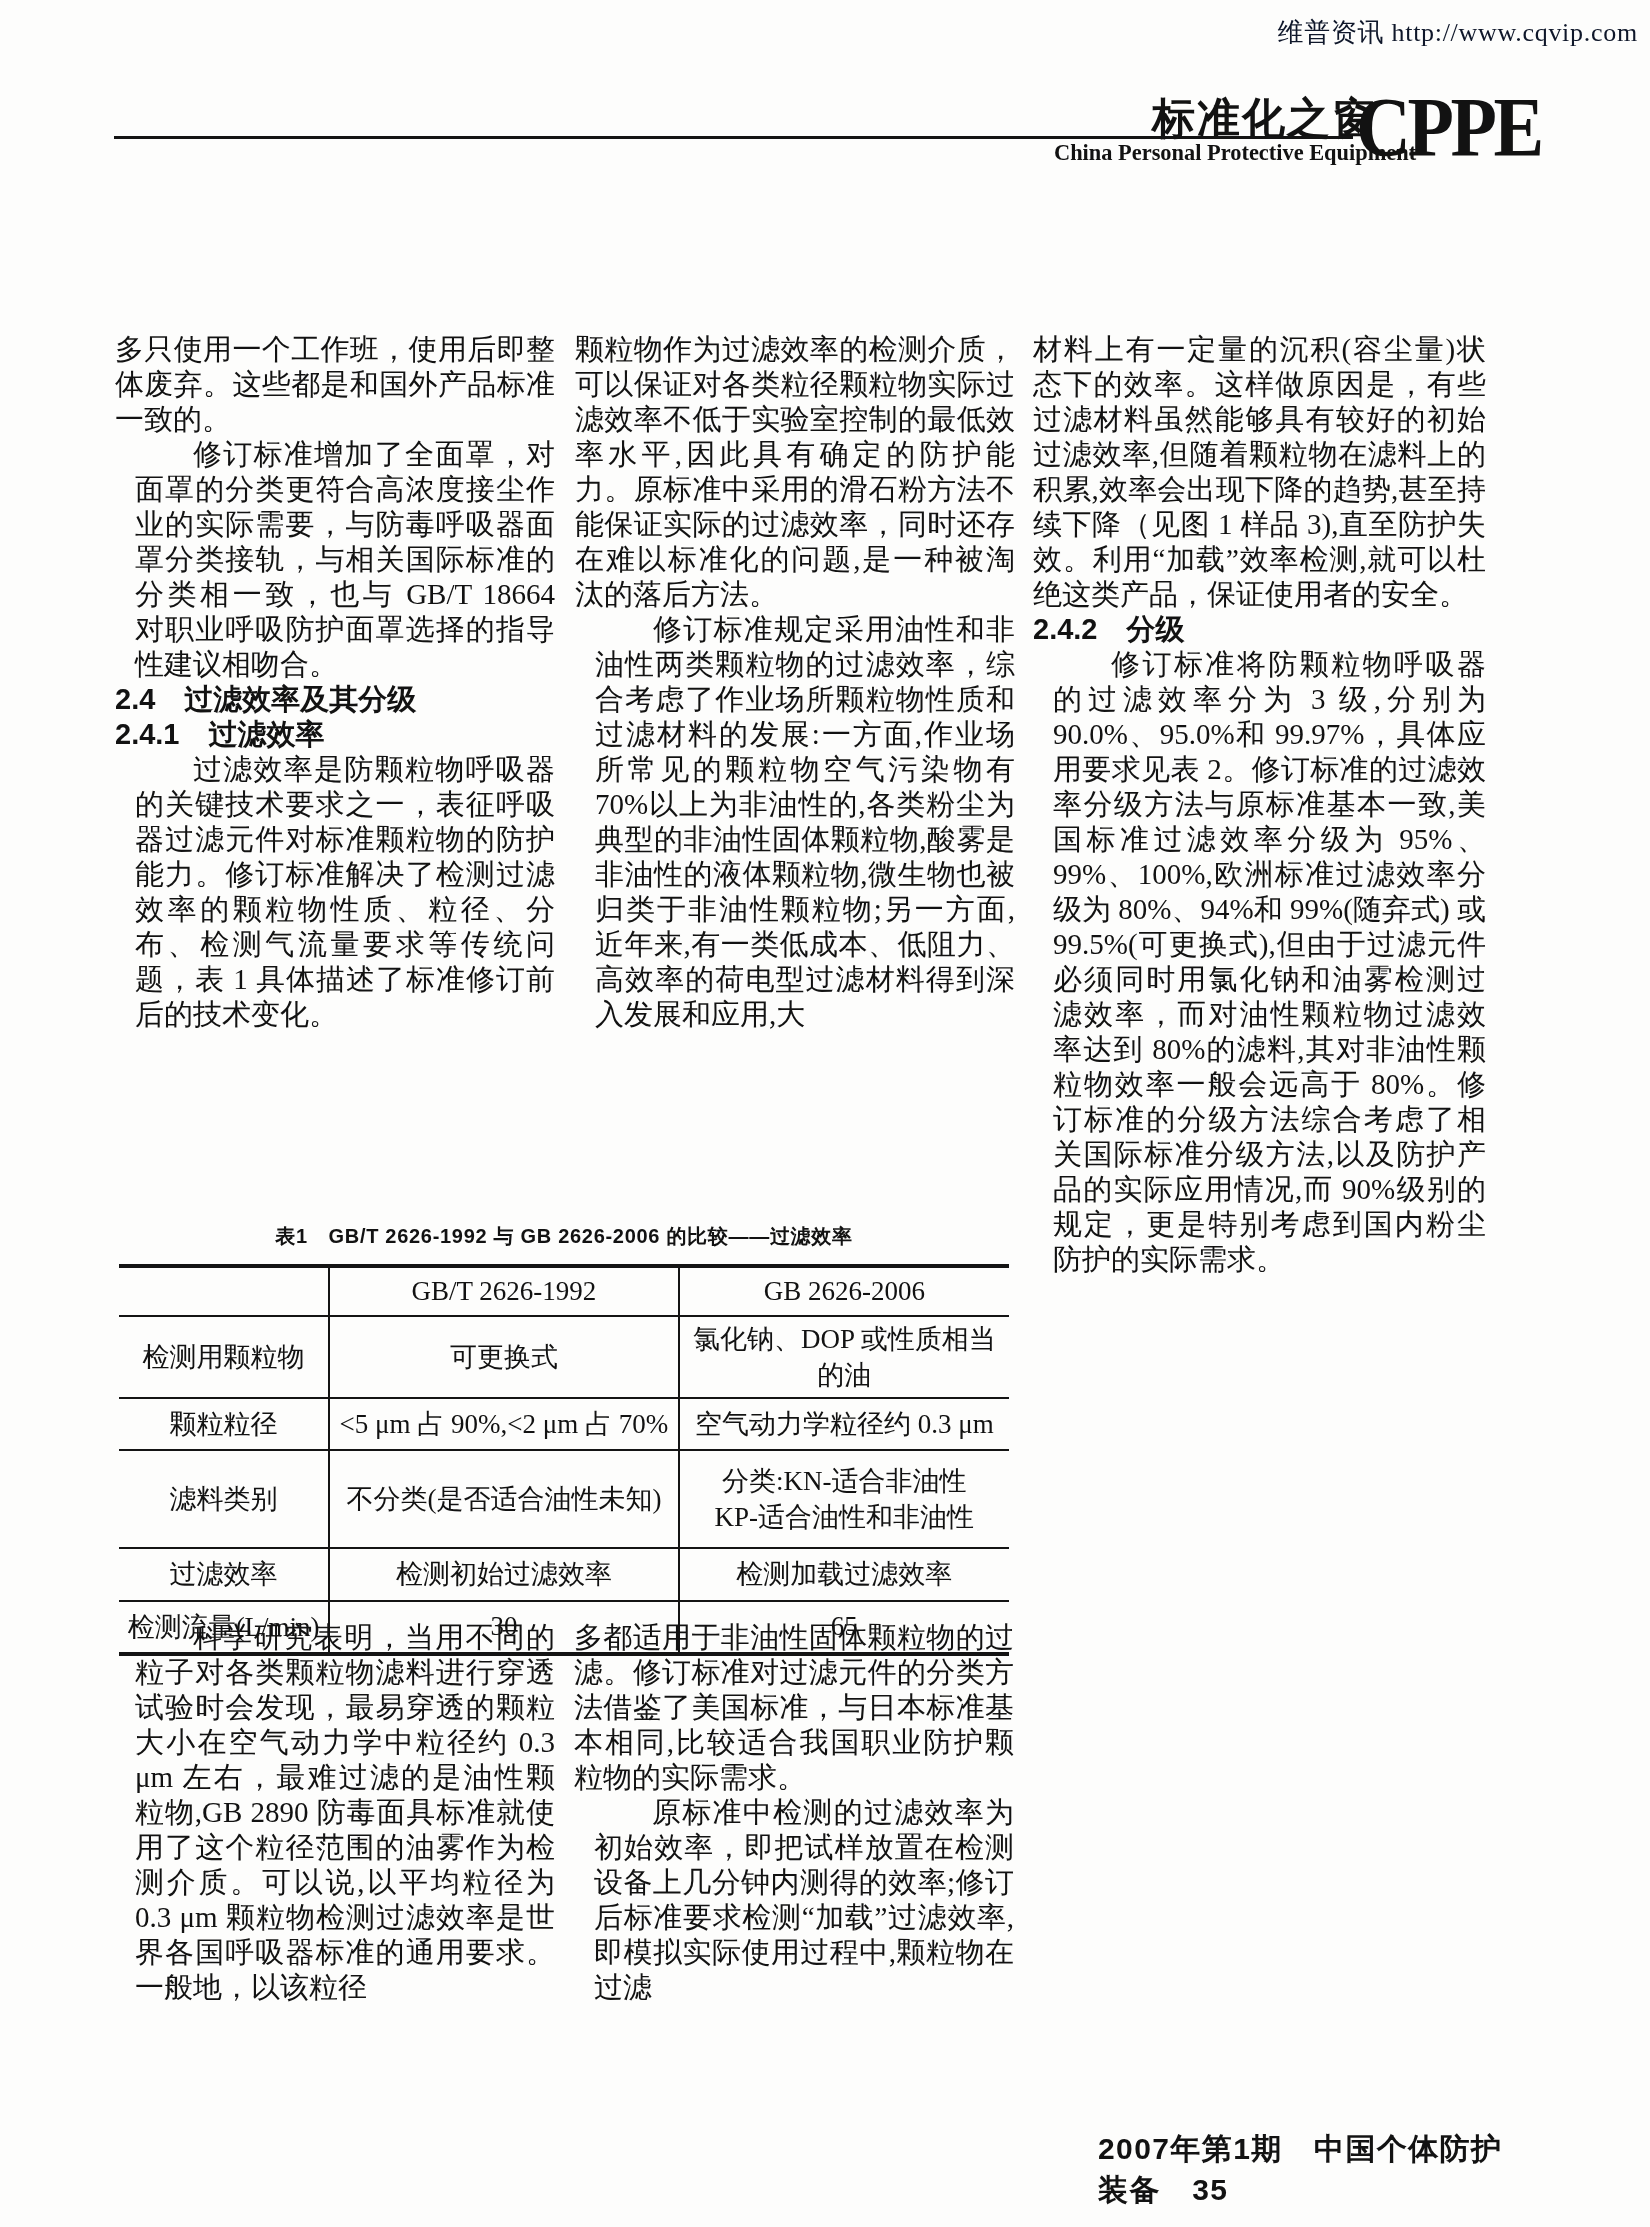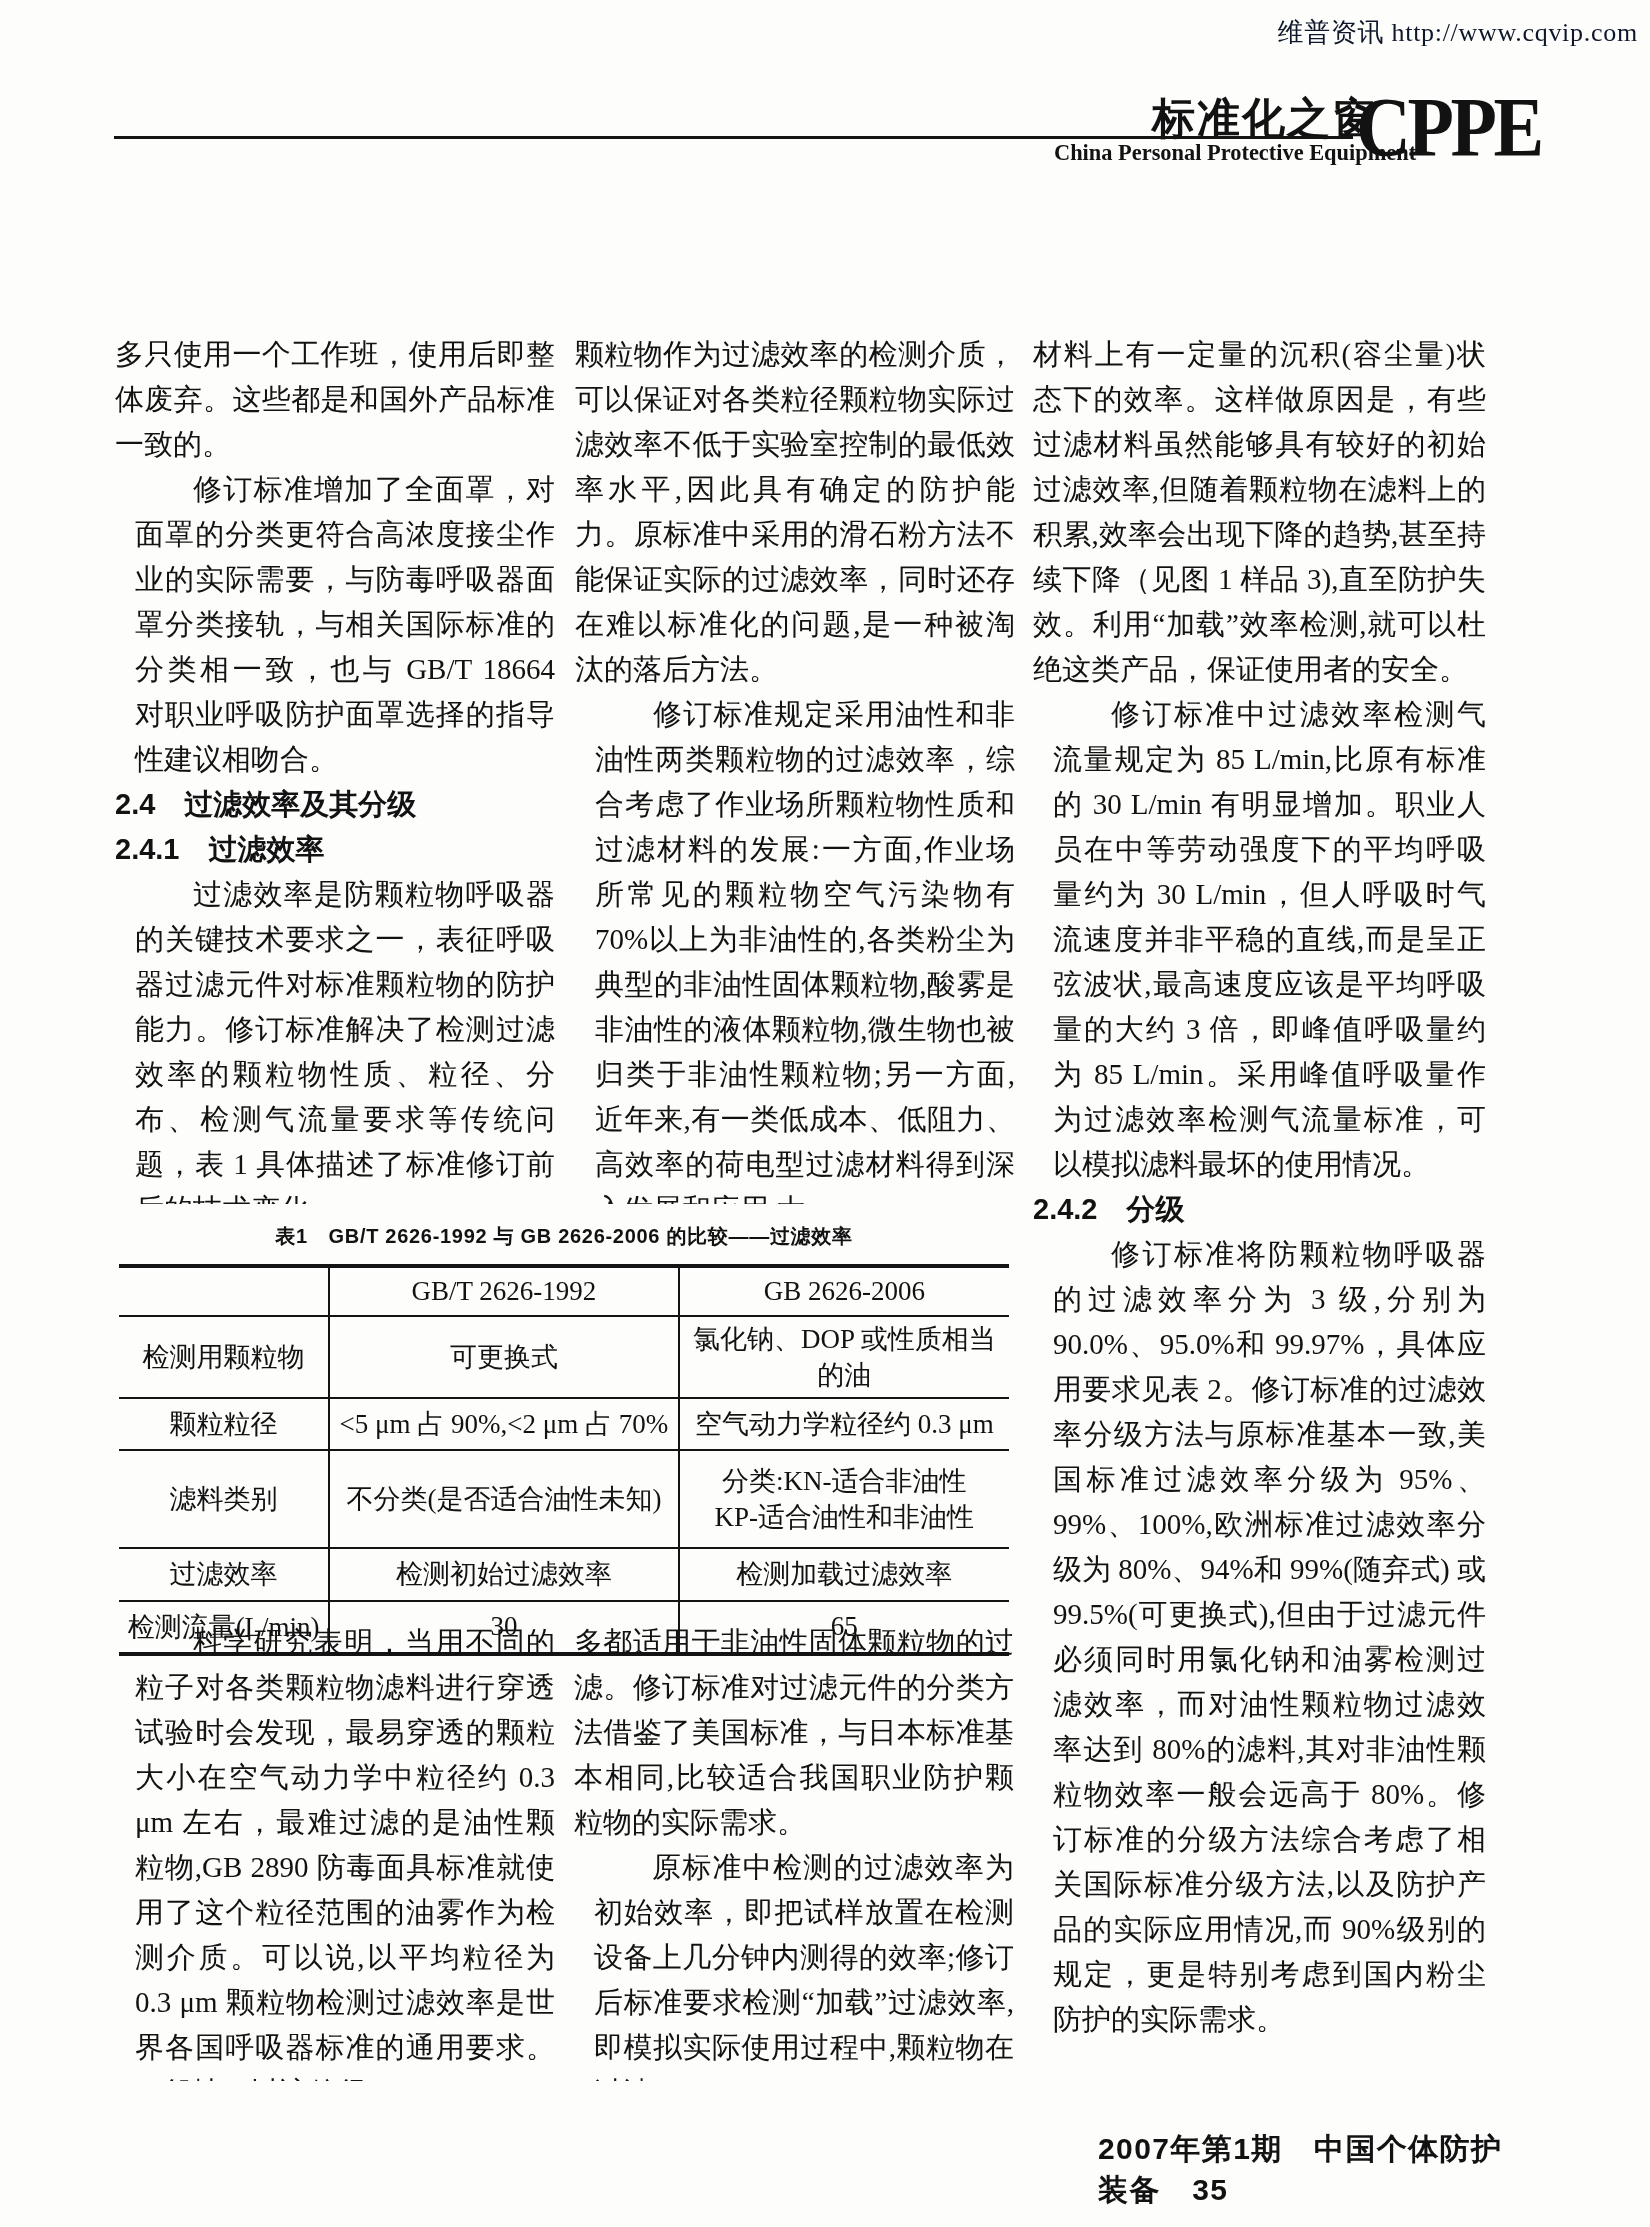--- a/index.html
+++ b/index.html
@@ -27,21 +27,21 @@
   }
   .logo {
     position:absolute; left:1356px; top:79px;
     font-size:76px; font-weight:900; letter-spacing:-3.4px;
     font-family:"Liberation Serif","DejaVu Serif",serif;
     transform:scaleY(1.12); transform-origin:top left;
   }
   
   .textcol {
     position:absolute; width:440px;
-    font-size:29px; line-height:45px; text-align:justify;
+    font-size:29px; line-height:35px; text-align:justify;
     overflow:hidden;
     text-justify:inter-ideograph;
   }
   .textcol p { margin:0; }
   .textcol p.indent { text-indent:58px;margin-left:20px; }
   .head-bold {
     font-weight:bold; font-family:"Liberation Sans","DejaVu Sans",sans-serif;
     margin:0;
   }
   .col1-top { left:115px; top:332px;  height:872px; }
@@ -97,21 +97,20 @@
     <p class="indent">过滤效率是防颗粒物呼吸器的关键技术要求之一，表征呼吸器过滤元件对标准颗粒物的防护能力。修订标准解决了检测过滤效率的颗粒物性质、粒径、分布、检测气流量要求等传统问题，表 1 具体描述了标准修订前后的技术变化。</p>
   </div>
 
   <div class="textcol col2-top">
     <p>颗粒物作为过滤效率的检测介质，可以保证对各类粒径颗粒物实际过滤效率不低于实验室控制的最低效率水平,因此具有确定的防护能力。原标准中采用的滑石粉方法不能保证实际的过滤效率，同时还存在难以标准化的问题,是一种被淘汰的落后方法。</p>
     <p class="indent">修订标准规定采用油性和非油性两类颗粒物的过滤效率，综合考虑了作业场所颗粒物性质和过滤材料的发展:一方面,作业场所常见的颗粒物空气污染物有70%以上为非油性的,各类粉尘为典型的非油性固体颗粒物,酸雾是非油性的液体颗粒物,微生物也被归类于非油性颗粒物;另一方面,近年来,有一类低成本、低阻力、高效率的荷电型过滤材料得到深入发展和应用,大</p>
   </div>
 
   <div class="textcol col3">
     <p>材料上有一定量的沉积(容尘量)状态下的效率。这样做原因是，有些过滤材料虽然能够具有较好的初始过滤效率,但随着颗粒物在滤料上的积累,效率会出现下降的趋势,甚至持续下降（见图 1 样品 3),直至防护失效。利用“加载”效率检测,就可以杜绝这类产品，保证使用者的安全。</p>
-    <p class="indent">修订标准中过滤效率检测气流量规定为 85 L/min,比原有标准的 30 L/min 有明显增加。职业人员在中等劳动强度下的平均呼吸量约为 30 L/min，但人呼吸时气流速度并非平稳的直线,而是呈正弦波状,最高速度应该是平均呼吸量的大约 3 倍，即峰值呼吸量约为 85 L/min。采用峰值呼吸量作为过滤效率检测气流量标准，可以模拟滤料最坏的使用情况。</p>
     <p class="head-bold">2.4.2　分级</p>
     <p class="indent">修订标准将防颗粒物呼吸器的过滤效率分为 3 级,分别为 90.0%、95.0%和 99.97%，具体应用要求见表 2。修订标准的过滤效率分级方法与原标准基本一致,美国标准过滤效率分级为 95%、99%、100%,欧洲标准过滤效率分级为 80%、94%和 99%(随弃式) 或 99.5%(可更换式),但由于过滤元件必须同时用氯化钠和油雾检测过滤效率，而对油性颗粒物过滤效率达到 80%的滤料,其对非油性颗粒物效率一般会远高于 80%。修订标准的分级方法综合考虑了相关国际标准分级方法,以及防护产品的实际应用情况,而 90%级别的规定，更是特别考虑到国内粉尘防护的实际需求。</p>
   </div>
 
   <div class="table-wrap">
     <div class="table-title">表1　GB/T 2626-1992 与 GB 2626-2006 的比较——过滤效率</div>
     <table class="cmp">
       <colgroup>
           <col style="width:210px">
           <col style="width:349px">

